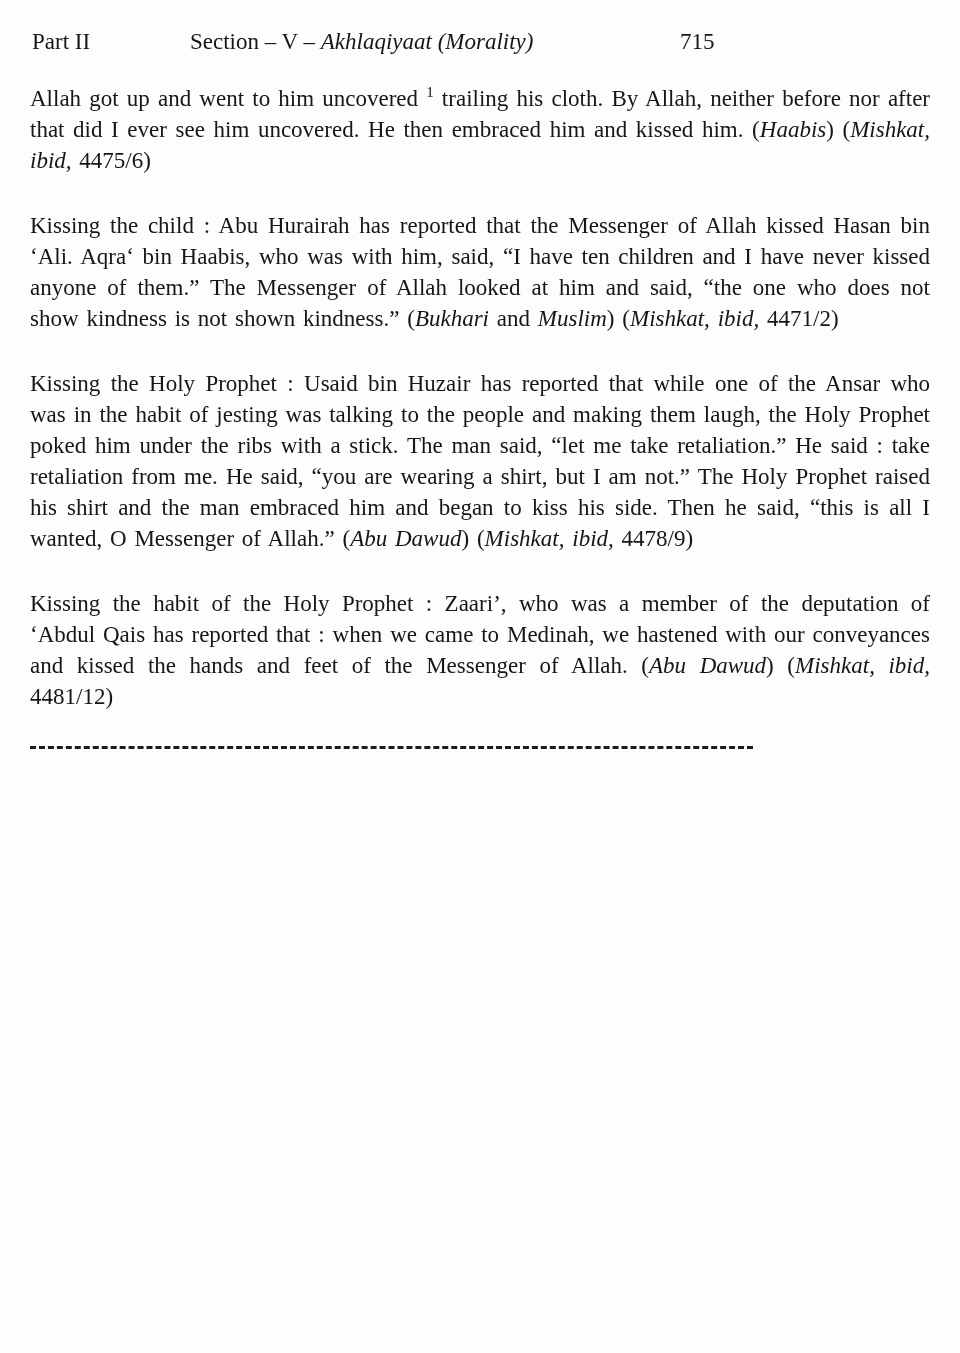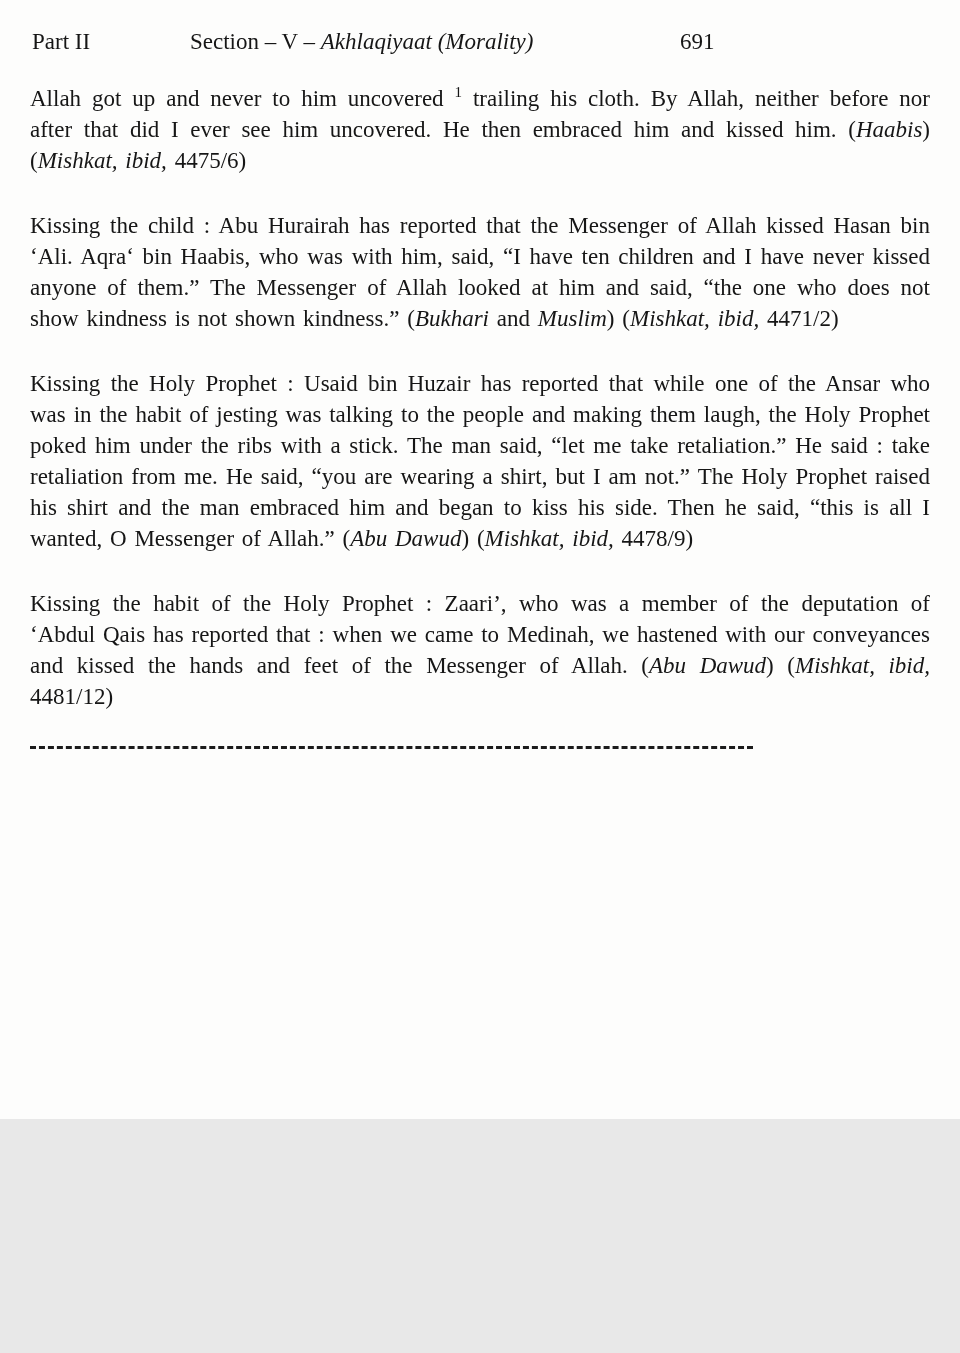--- a/index.html
+++ b/index.html
@@ -1,20 +1,20 @@
 <!DOCTYPE html>
 <html><head>
 <meta charset="utf-8">
 <style>
   * { box-sizing: border-box; }
   html, body { margin: 0; padding: 0; background: #e8e8e8; }
   .page {
     position: relative;
     width: 960px;
-    height: 1119px;
+    height: 1353px;
     margin: 0 auto;
     background: #fdfdfc;
     font-family: "Liberation Serif", "DejaVu Serif", serif;
     color: #161616;
     overflow: hidden;
   }
   .content { padding: 26px 30px 0 30px; }
   .header {
     position: relative;
     height: 31px;
@@ -58,25 +58,25 @@
 </style>
 </head>
 <body>
 
 <div class="page">
   <div class="content">
 
     <div class="header">
       <span class="h-part">Part II</span>
       <span class="h-section"><span>Section – V – </span><em>Akhlaqiyaat (Morality)</em></span>
-      <span class="h-num">691</span>
+      <span class="h-num">715</span>
     </div>
 
     <div id="paragraphs">
-        <p class="para"><span>Allah got up and never to him uncovered </span><sup>1</sup><span> trailing his cloth. By Allah, neither before nor after that did I ever see him uncovered. He then embraced him and kissed him. (</span><em>Haabis</em><span>) (</span><em>Mishkat, ibid,</em><span> 4475/6)</span></p>
+        <p class="para"><span>Allah got up and went to him uncovered </span><sup>1</sup><span> trailing his cloth. By Allah, neither before nor after that did I ever see him uncovered. He then embraced him and kissed him. (</span><em>Haabis</em><span>) (</span><em>Mishkat, ibid,</em><span> 4475/6)</span></p>
         <p class="para"><strong>Kissing the child : </strong><span>Abu Hurairah has reported that the Messenger of Allah kissed Hasan bin ‘Ali. Aqra‘ bin Haabis, who was with him, said, “I have ten children and I have never kissed anyone of them.” The Messenger of Allah looked at him and said, “the one who does not show kindness is not shown kindness.” (</span><em>Bukhari</em><span> and </span><em>Muslim</em><span>) (</span><em>Mishkat, ibid,</em><span> 4471/2)</span></p>
         <p class="para"><strong>Kissing the Holy Prophet : </strong><span>Usaid bin Huzair has reported that while one of the Ansar who was in the habit of jesting was talking to the people and making them laugh, the Holy Prophet poked him under the ribs with a stick. The man said, “let me take retaliation.” He said : take retaliation from me. He said, “you are wearing a shirt, but I am not.” The Holy Prophet raised his shirt and the man embraced him and began to kiss his side. Then he said, “this is all I wanted, O Messenger of Allah.” (</span><em>Abu Dawud</em><span>) (</span><em>Mishkat, ibid,</em><span> 4478/9)</span></p>
         <p class="para"><strong>Kissing the habit of the Holy Prophet : </strong><span>Zaari’, who was a member of the deputation of ‘Abdul Qais has reported that : when we came to Medinah, we hastened with our conveyances and kissed the hands and feet of the Messenger of Allah. (</span><em>Abu Dawud</em><span>) (</span><em>Mishkat, ibid,</em><span> 4481/12)</span></p>
       </div>
 
     <div class="separator"></div>
 
 
   </div>
 </div>

